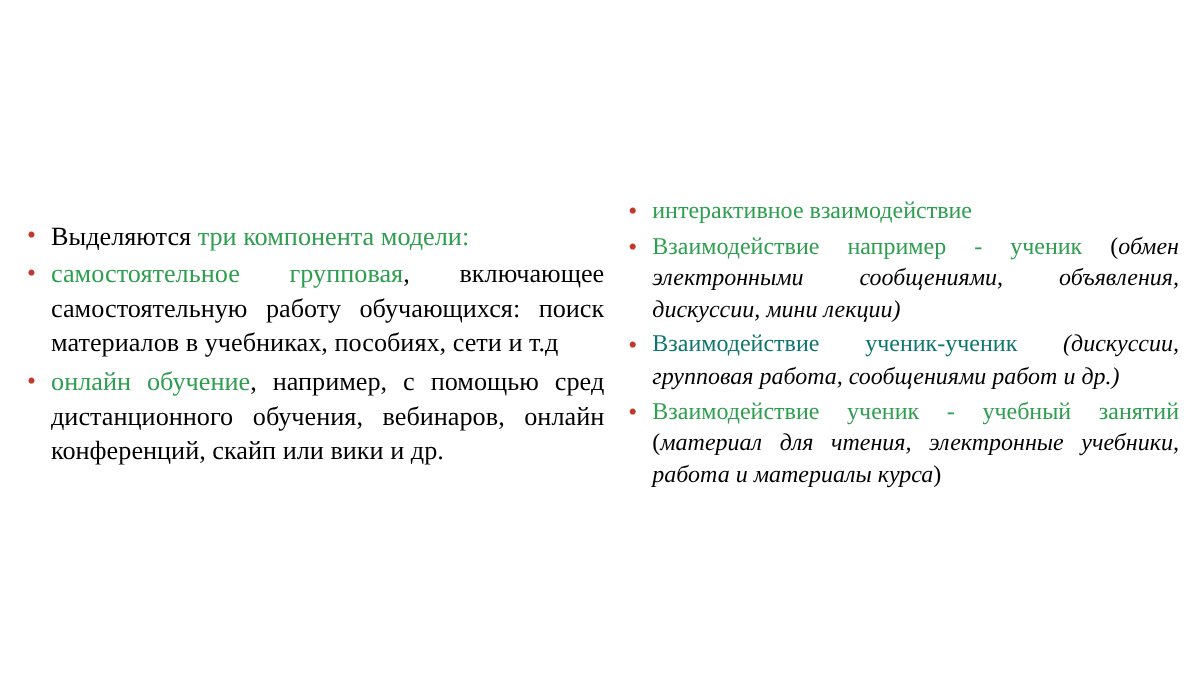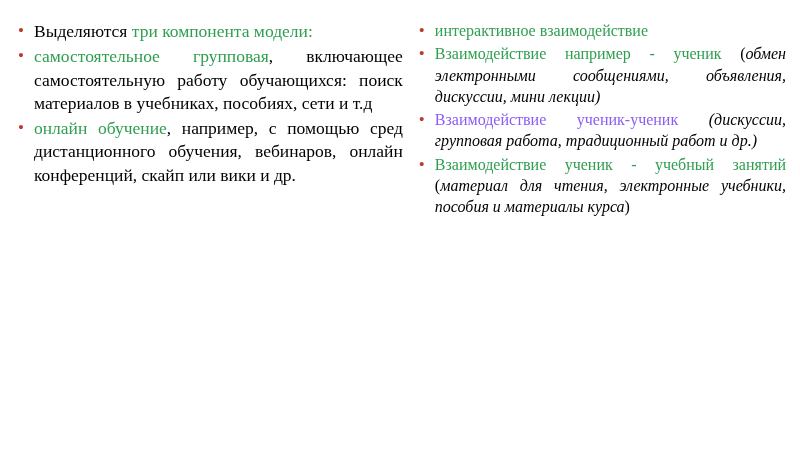--- a/index.html
+++ b/index.html
@@ -13,21 +13,21 @@
     font-family: "Liberation Serif", serif;
     overflow: hidden;
   }
   .slide {
     position: relative;
     width: 800px;
     height: 450px;
     box-sizing: border-box;
     display: flex;
     flex-direction: row;
-    align-items: flex-start;
+    align-items: center;
     padding: 20px 14px 10px 14px;
   }
   .column {
     box-sizing: border-box;
   }
   .col-left {
     width: 402px;
     padding-right: 6px;
   }
   .col-right {
@@ -69,21 +69,21 @@
     color: #000000;
   }
   .col-right ul.bullets > li::before {
     color: #c0392b;
     font-size: 17px;
   }
   .hl-green {
     color: #2e9e4f;
   }
   .hl-pink {
-    color: #8b5cf6;
+    color: #0f766e;
   }
   .ital {
     font-style: italic;
   }
   .blk {
     color: #000000;
   }
   .last-li {
     margin-bottom: 0;
   }
@@ -117,23 +117,23 @@
 
       <li>
         <span class="hl-green">интерактивное взаимодействие</span>
       </li>
 
       <li>
         <span class="hl-green">Взаимодействие например - ученик</span><span class="blk"> (</span><span class="blk ital">обмен электронными сообщениями, объявления, дискуссии, мини лекции)</span>
       </li>
 
       <li>
-        <span class="hl-pink">Взаимодействие ученик-ученик</span><span class="blk"> </span><span class="blk ital">(дискуссии, групповая работа, традиционный работ и др.)</span>
+        <span class="hl-pink">Взаимодействие ученик-ученик</span><span class="blk"> </span><span class="blk ital">(дискуссии, групповая работа, сообщениями работ и др.)</span>
       </li>
 
       <li class="last-li">
-        <span class="hl-green">Взаимодействие ученик - учебный занятий</span><span class="blk"> (</span><span class="blk ital">материал для чтения, электронные учебники, пособия и материалы курса</span><span class="blk">)</span>
+        <span class="hl-green">Взаимодействие ученик - учебный занятий</span><span class="blk"> (</span><span class="blk ital">материал для чтения, электронные учебники, работа и материалы курса</span><span class="blk">)</span>
       </li>
 
     </ul>
   </div>
 
 </div>
 
 </body></html>

